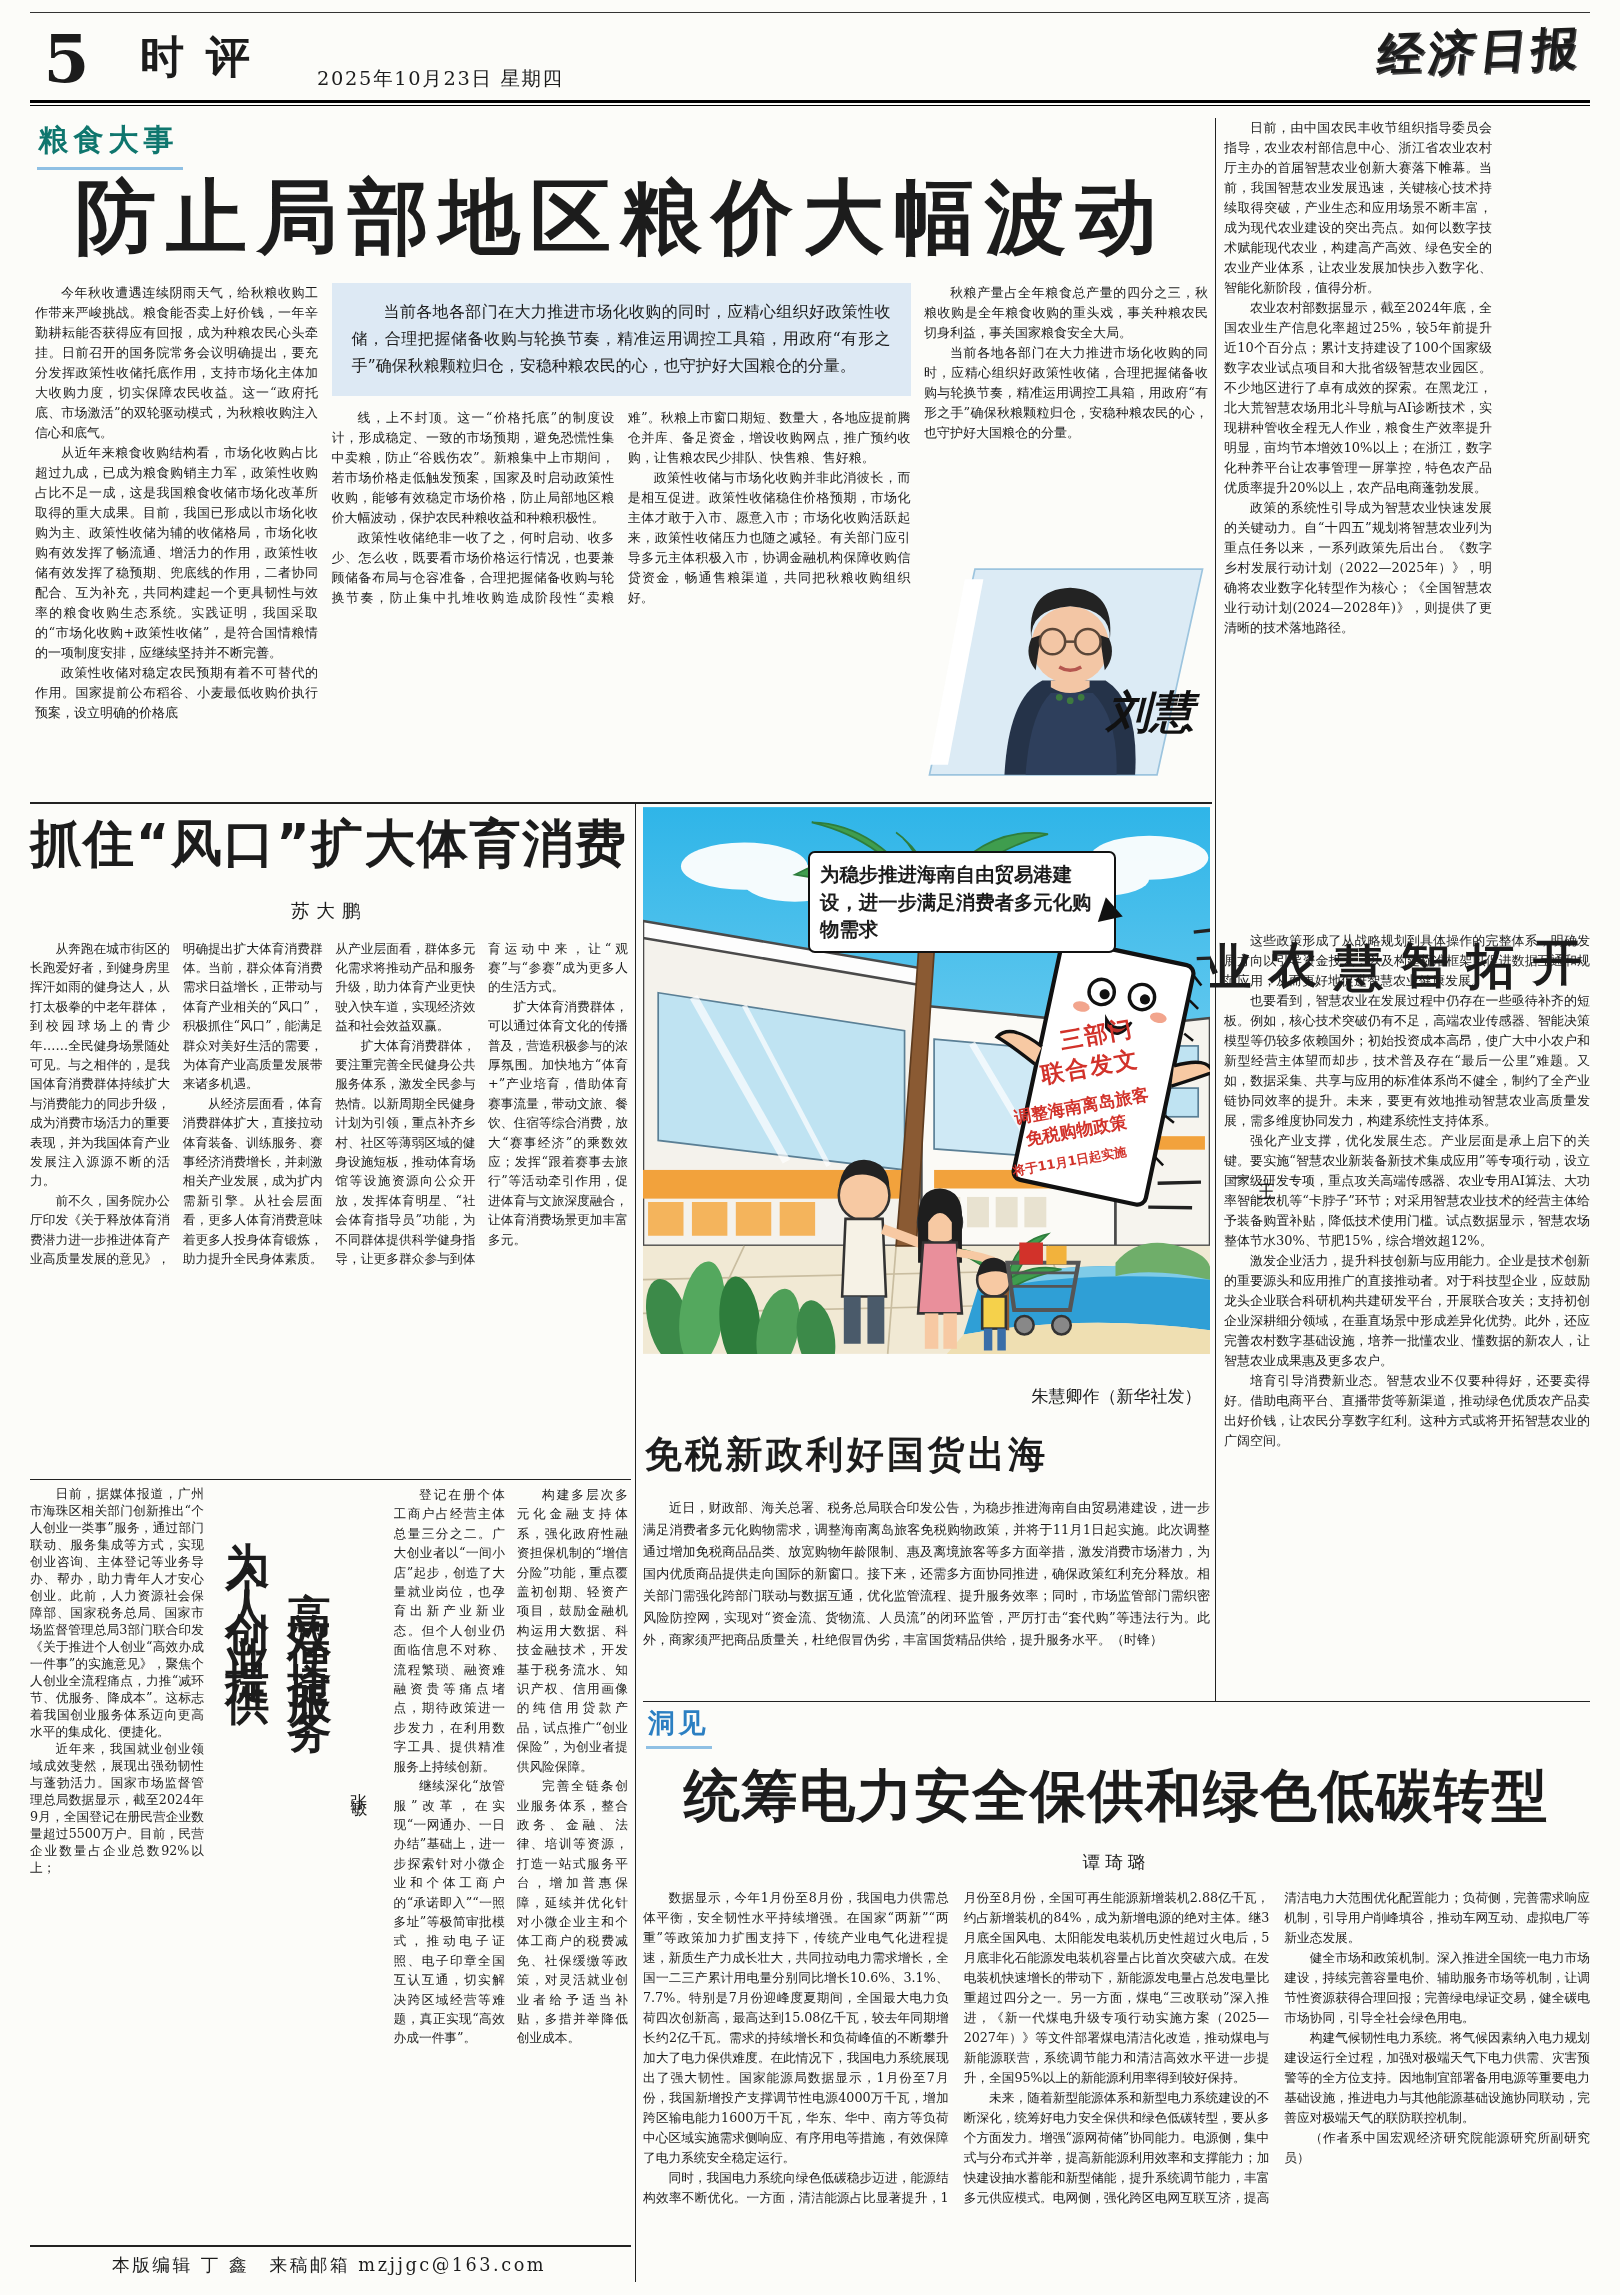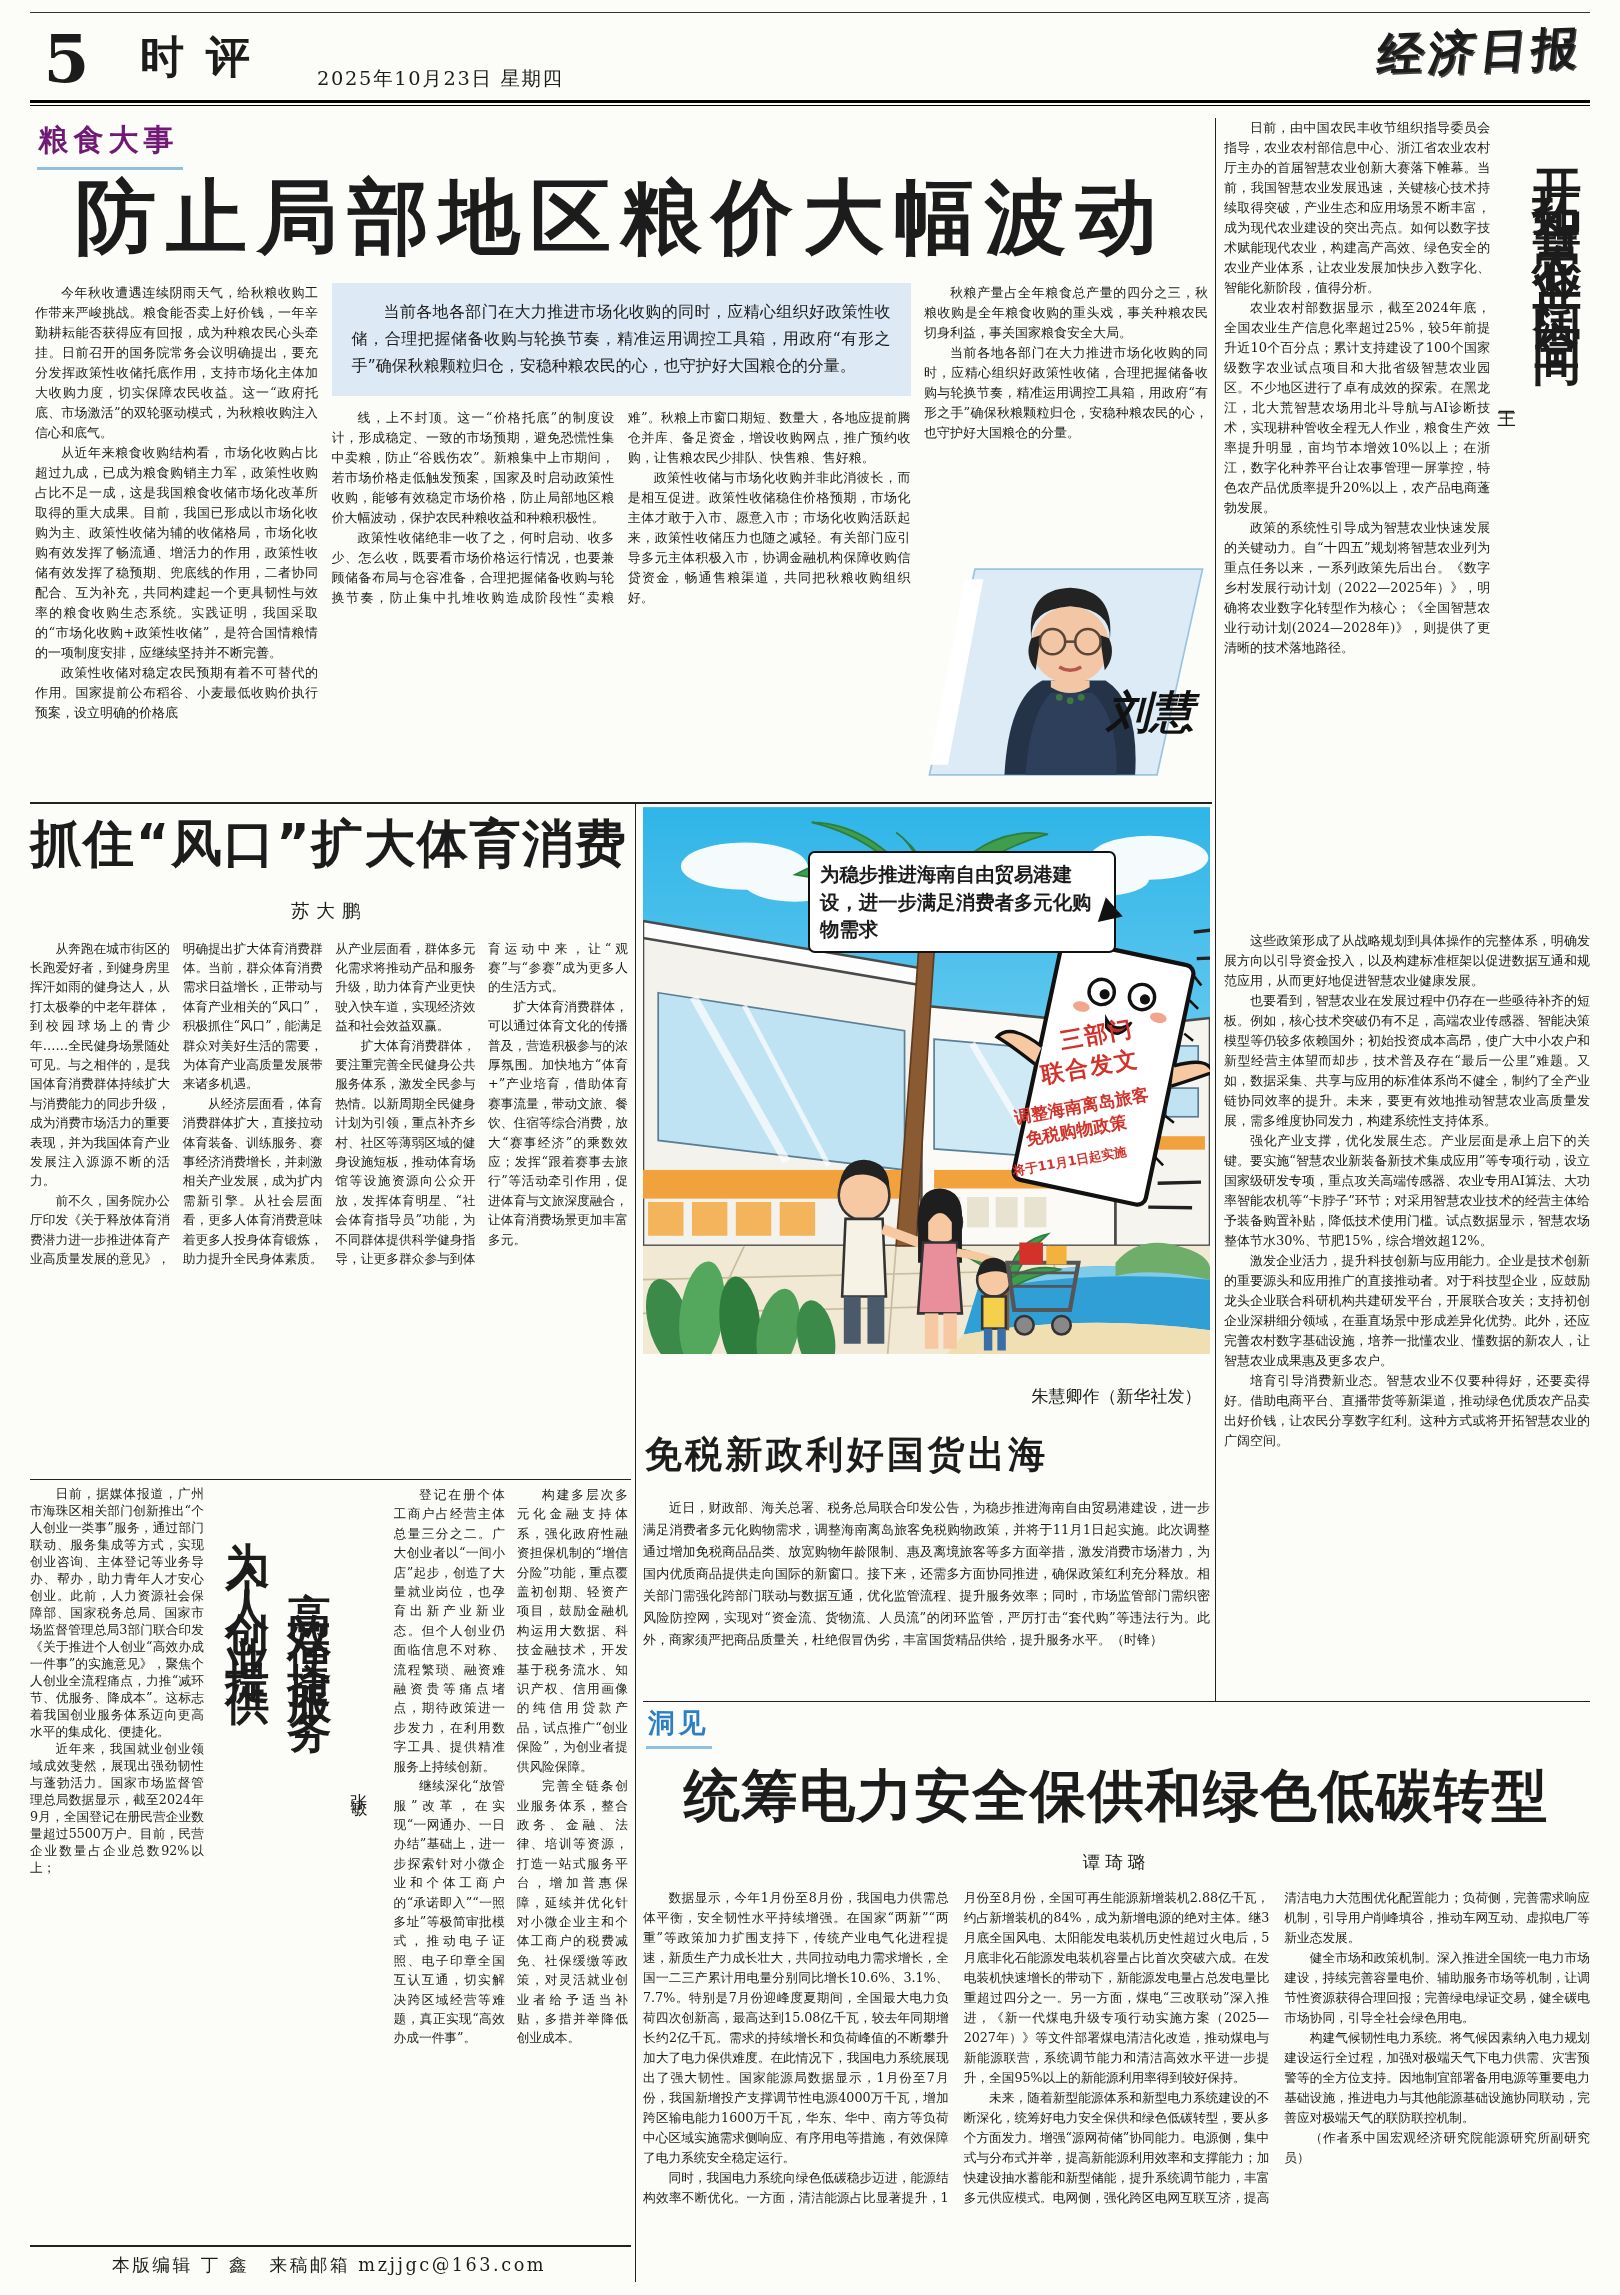--- a/index.html
+++ b/index.html
@@ -8,21 +8,21 @@
   
   .hdr{position:absolute;left:30px;top:11.8px;width:1560px;height:84px;border-top:1.7px solid #333;}
   .hdr-num{position:absolute;left:13.5px;top:6.8px;font-size:66px;font-weight:900;font-family:"DejaVu Serif",serif;}
   .hdr-sec{position:absolute;left:110px;top:15px;font-size:44px;font-weight:900;letter-spacing:22px;}
   .hdr-date{position:absolute;left:287px;top:52px;font-size:19.4px;letter-spacing:1.7px;}
   .hdr-mast{position:absolute;right:8.4px;top:8.4px;font-size:46px;font-weight:900;
             transform:skewX(-8deg) rotate(-2deg);letter-spacing:5px;text-shadow:1.7px 1.7px 0 #444;}
   .rule-thick{position:absolute;left:30px;top:100px;width:1560px;height:3.4px;background:#000;}
   .rule-thick:after{content:"";position:absolute;left:0;top:5px;width:100%;height:0.8px;background:#000;}
   
-  .kicker{display:inline-block;font-size:30px;font-weight:900;color:#701a75;letter-spacing:5px;
+  .kicker{display:inline-block;font-size:30px;font-weight:900;color:#0f766e;letter-spacing:5px;
           border-bottom:3.4px solid #8fc0e4;padding:0 5px 6.8px 1.7px;}
   .body-text p{margin:0;text-indent:2em;text-align:justify;}
   .vline{position:absolute;width:0.8px;background:#222;}
   .hline{position:absolute;background:#222;}
   
   .lead{position:absolute;left:30px;top:118px;width:1182px;height:680px;}
   .lead-kicker{position:absolute;left:6.8px;top:1.7px;}
   .lead-headline{position:absolute;left:0;top:46px;width:100%;text-align:center;
                  font-family:"DejaVu Sans","Liberation Sans",sans-serif;
                  font-size:81px;font-weight:900;letter-spacing:10px;}
@@ -31,21 +31,21 @@
   .lead-mid{width:581px;display:flex;flex-direction:column;}
   .lead-box{background:#dde9f4;padding:15px 20px;font-size:16px;line-height:27px;height:86px;overflow:hidden;}
   .lead-box p{margin:0;text-indent:2em;text-align:justify;}
   .lead-mid-cols{margin-top:11.8px;column-count:2;column-gap:13.5px;height:400px;overflow:hidden;
                  font-size:13px;line-height:20px;}
   .lead-col4{width:284px;display:flex;flex-direction:column;}
   .lead-col4-text{height:268px;overflow:hidden;font-size:13px;line-height:20px;}
   .portrait{position:relative;margin-top:3.4px;width:284px;height:236px;}
   
   .agri{position:absolute;left:1224px;top:118px;width:366px;height:1580px;}
-  .agri-top{display:flex;height:803px;}
+  .agri-top{display:flex;height:803px;flex-direction:column;}
   .agri-top-body{width:268px;height:100%;overflow:hidden;font-size:13px;line-height:20px;}
   .agri-author{width:29px;position:relative;}
   .agri-author span{position:absolute;top:278px;left:3.4px;writing-mode:vertical-rl;font-size:18.6px;letter-spacing:8.4px;}
   .agri-headline{flex:1;writing-mode:vertical-rl;font-family:"DejaVu Sans","Liberation Sans",sans-serif;
                  font-size:49px;font-weight:900;letter-spacing:18.6px;padding-top:11.8px;margin-left:5px;}
   .agri-wide{margin-top:10px;height:746px;overflow:hidden;font-size:13px;line-height:20px;}
   
   .sports{position:absolute;left:30px;top:808px;width:598px;height:665px;}
   .sports-headline{text-align:center;font-family:"DejaVu Sans","Liberation Sans",sans-serif;
                    font-size:51px;font-weight:900;letter-spacing:1.7px;margin-top:2px;}

